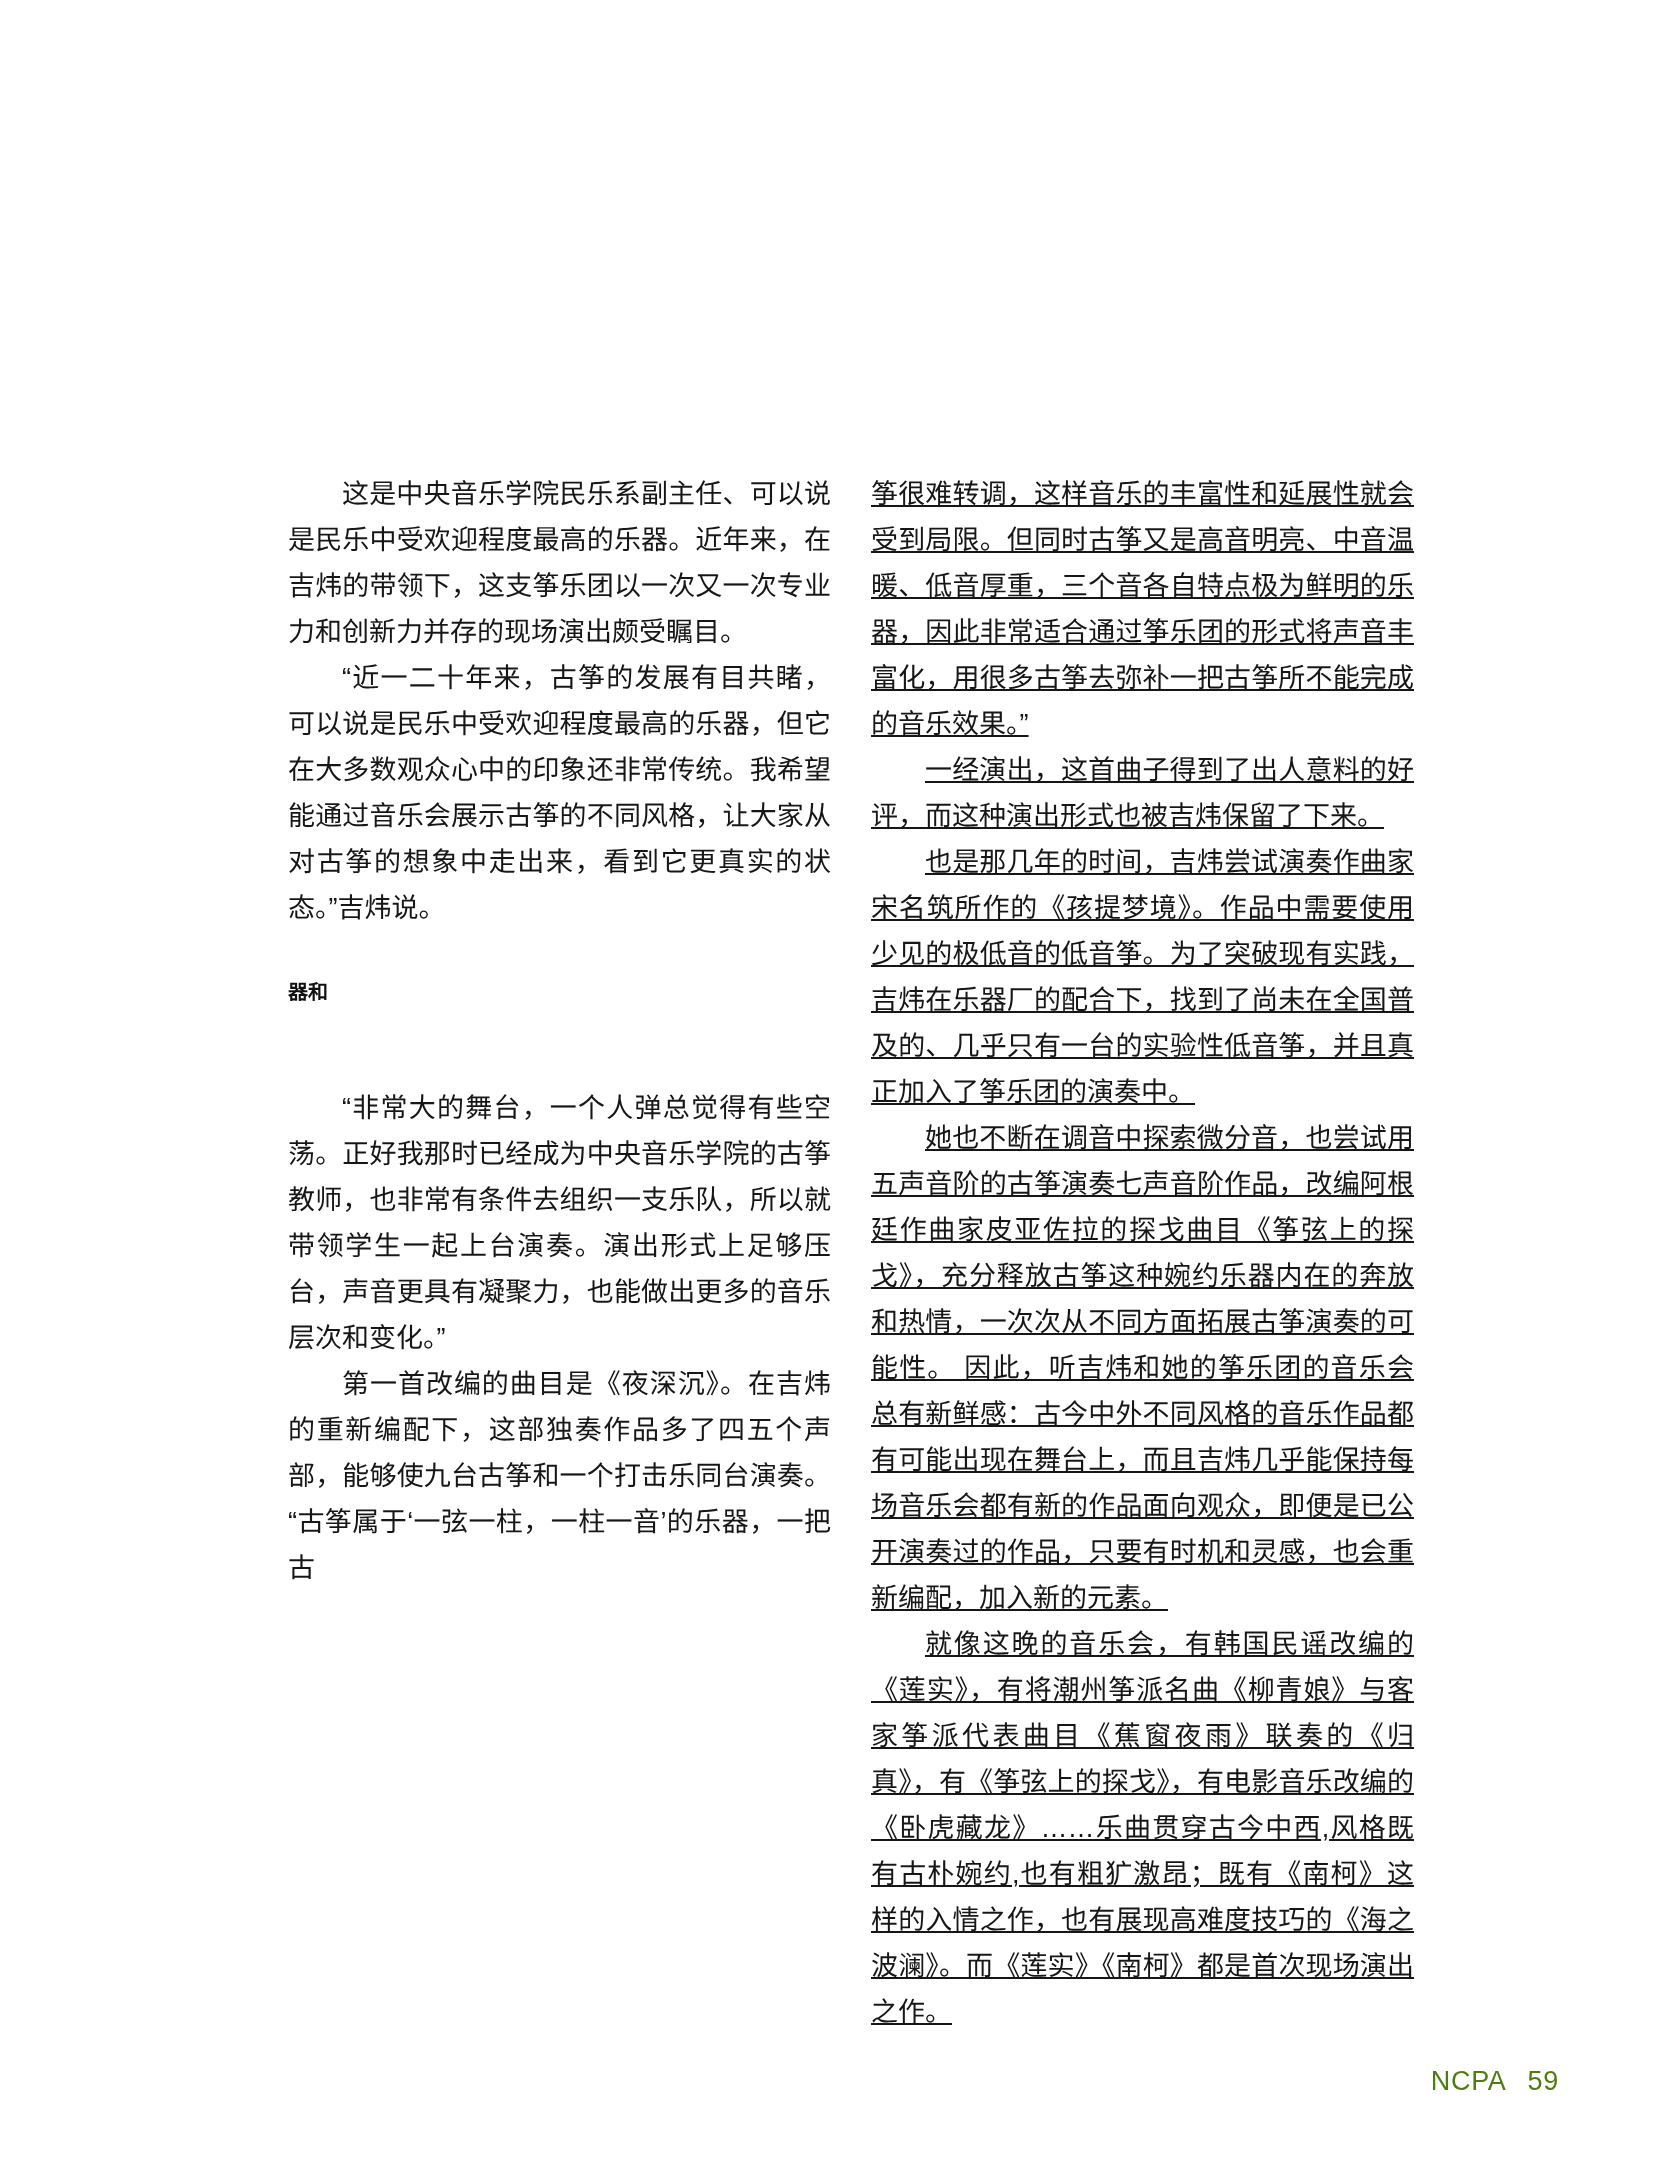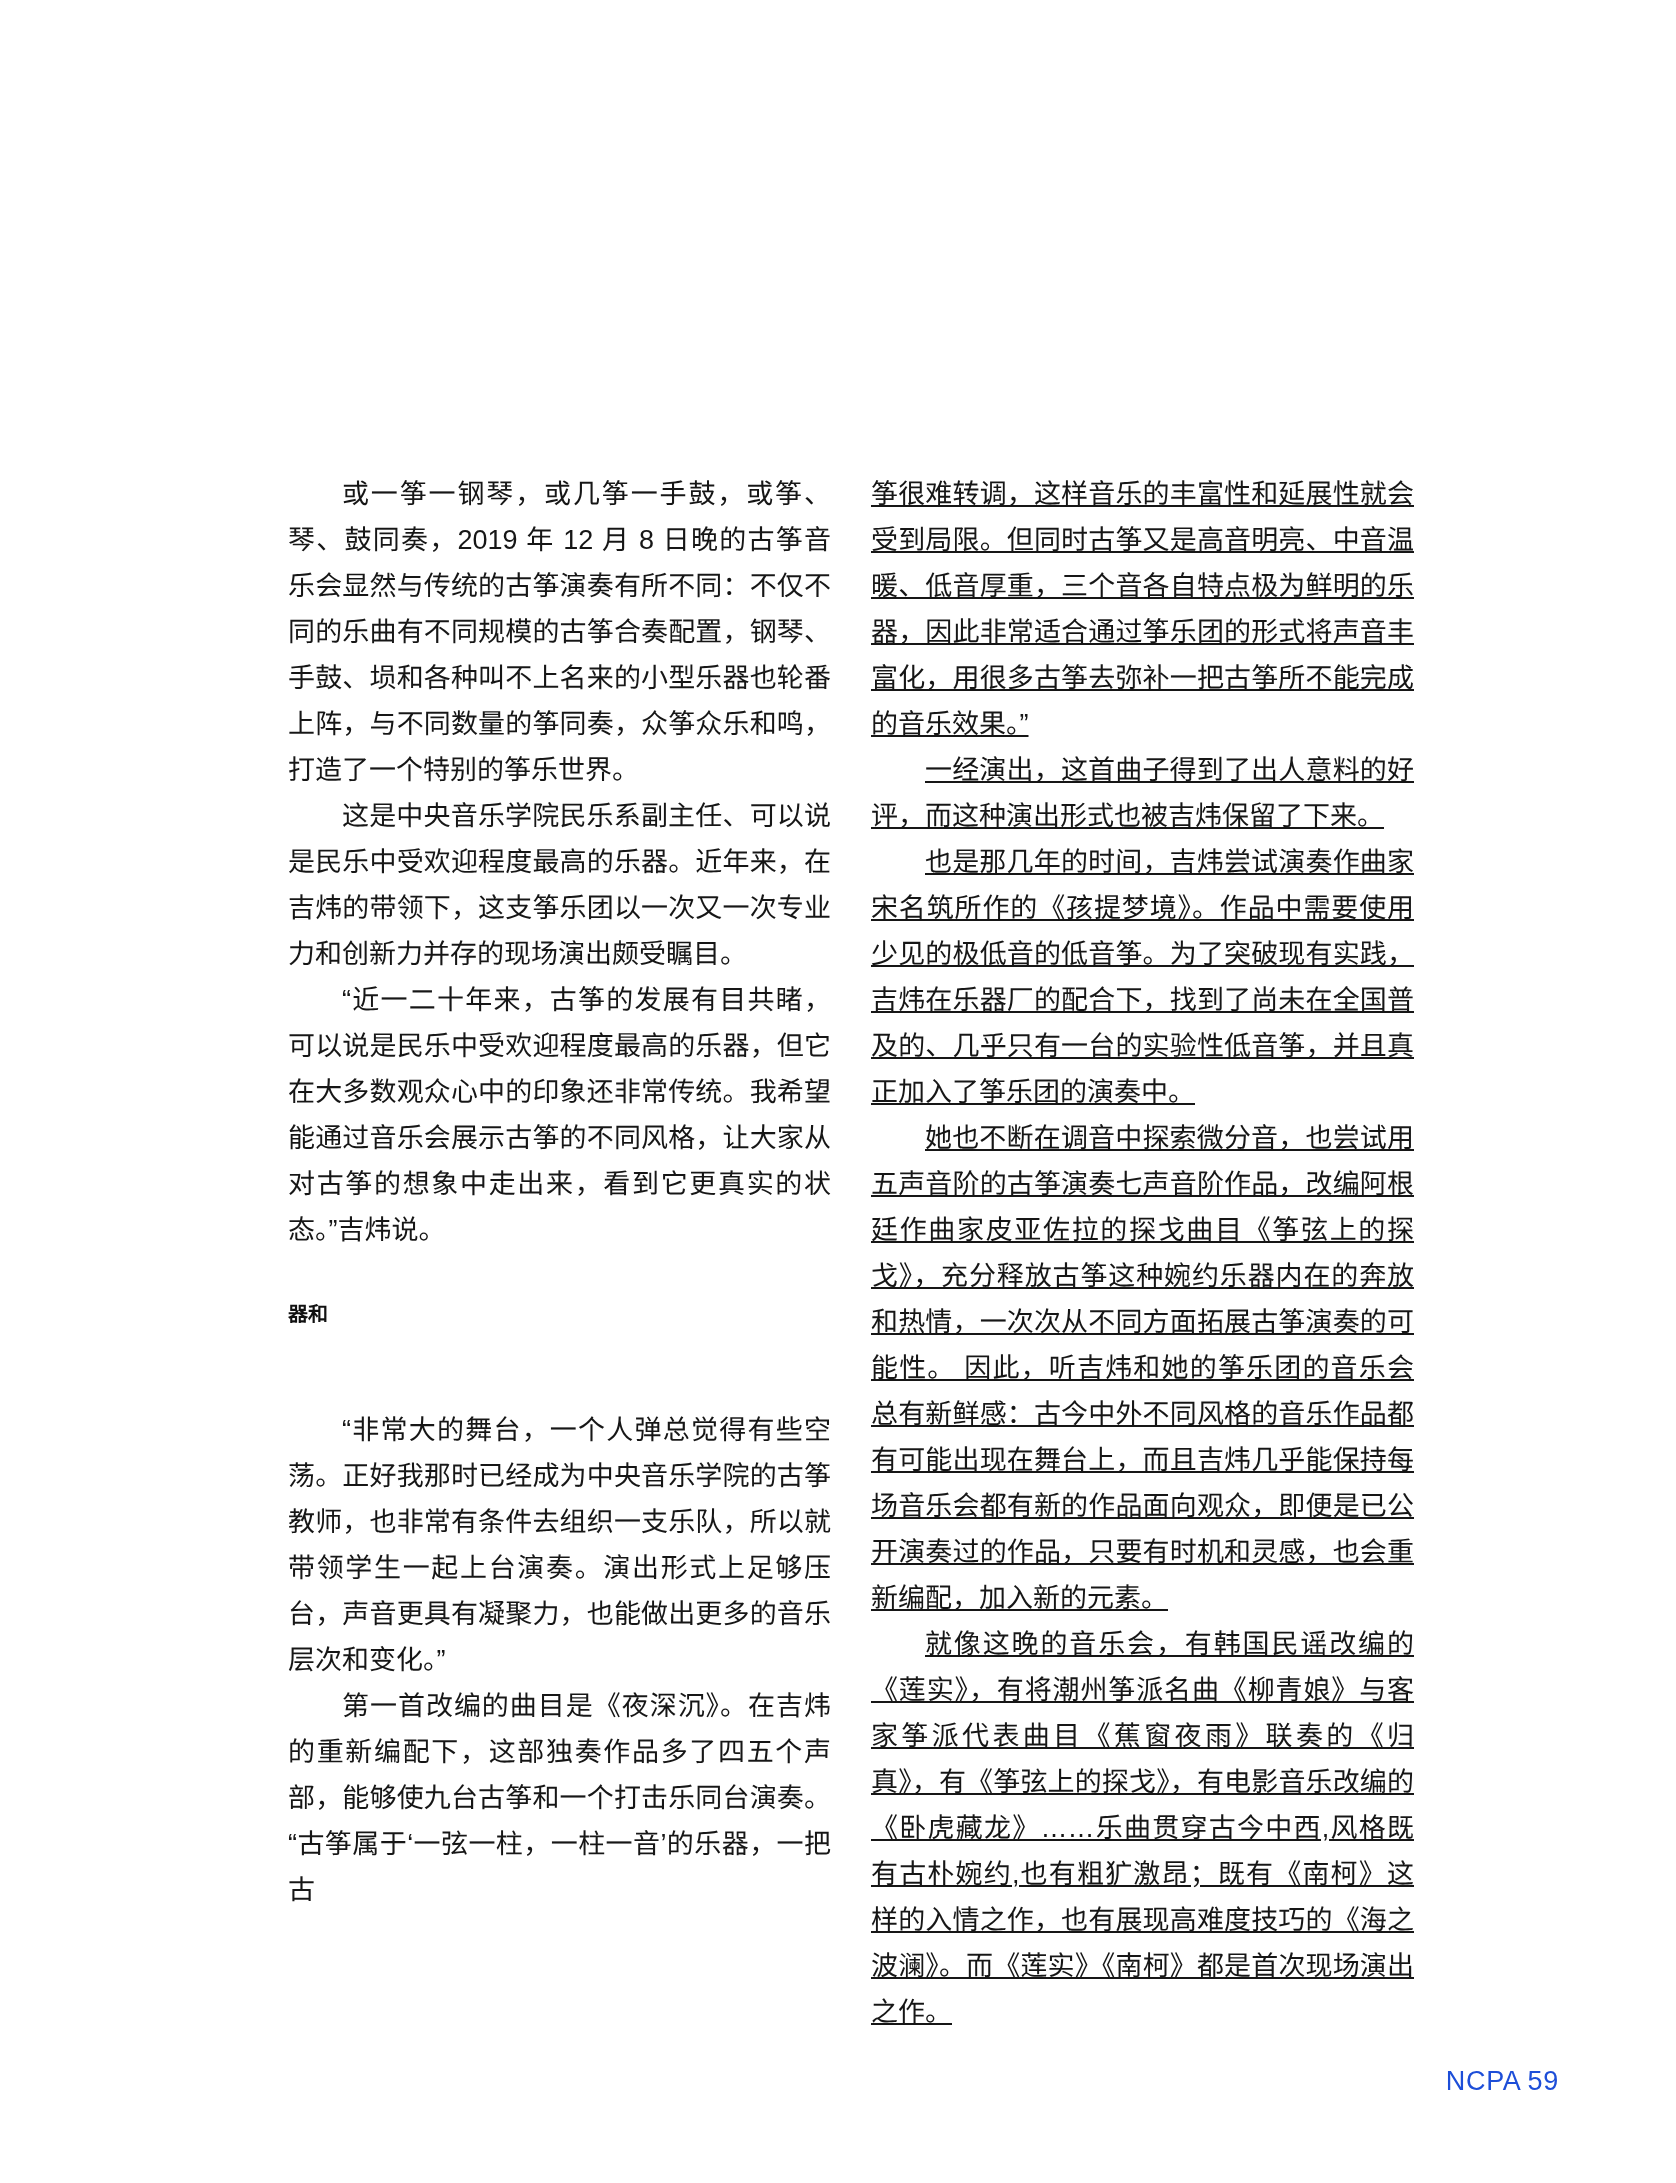--- a/index.html
+++ b/index.html
@@ -41,34 +41,33 @@
     color: #111111;
     margin: 38px 0 70px 0;
     text-align: left;
   }
   .page-footer {
     position: absolute;
     top: 2065px;
     right: 117px;
     display: flex;
     align-items: baseline;
-    gap: 6px;
+    gap: 21px;
     font-size: 27px;
     line-height: 32px;
-    color: #1d4ed8;
+    color: #4d7c0f;
     letter-spacing: 0.7px;
   }
 </style>
 </head>
 <body>
 
 <div class="page">
 
   <div class="column column-left">
-    <p class="para-indent">或一筝一钢琴，或几筝一手鼓，或筝、琴、鼓同奏，2019 年 12 月 8 日晚的古筝音乐会显然与传统的古筝演奏有所不同：不仅不同的乐曲有不同规模的古筝合奏配置，钢琴、手鼓、埙和各种叫不上名来的小型乐器也轮番上阵，与不同数量的筝同奏，众筝众乐和鸣，打造了一个特别的筝乐世界。</p>
     <p class="para-indent">这是中央音乐学院民乐系副主任、可以说是民乐中受欢迎程度最高的乐器。近年来，在吉炜的带领下，这支筝乐团以一次又一次专业力和创新力并存的现场演出颇受瞩目。</p>
     <p class="para-indent">“近一二十年来，古筝的发展有目共睹，可以说是民乐中受欢迎程度最高的乐器，但它在大多数观众心中的印象还非常传统。我希望能通过音乐会展示古筝的不同风格，让大家从对古筝的想象中走出来，看到它更真实的状态。”吉炜说。</p>
 
     <h2 class="section-heading">器和</h2>
 
     <p class="para-indent">“非常大的舞台，一个人弹总觉得有些空荡。正好我那时已经成为中央音乐学院的古筝教师，也非常有条件去组织一支乐队，所以就带领学生一起上台演奏。演出形式上足够压台，声音更具有凝聚力，也能做出更多的音乐层次和变化。”</p>
     <p class="para-indent">第一首改编的曲目是《夜深沉》。在吉炜的重新编配下，这部独奏作品多了四五个声部，能够使九台古筝和一个打击乐同台演奏。“古筝属于‘一弦一柱，一柱一音’的乐器，一把古</p>
   </div>
 
   <div class="column column-right">

